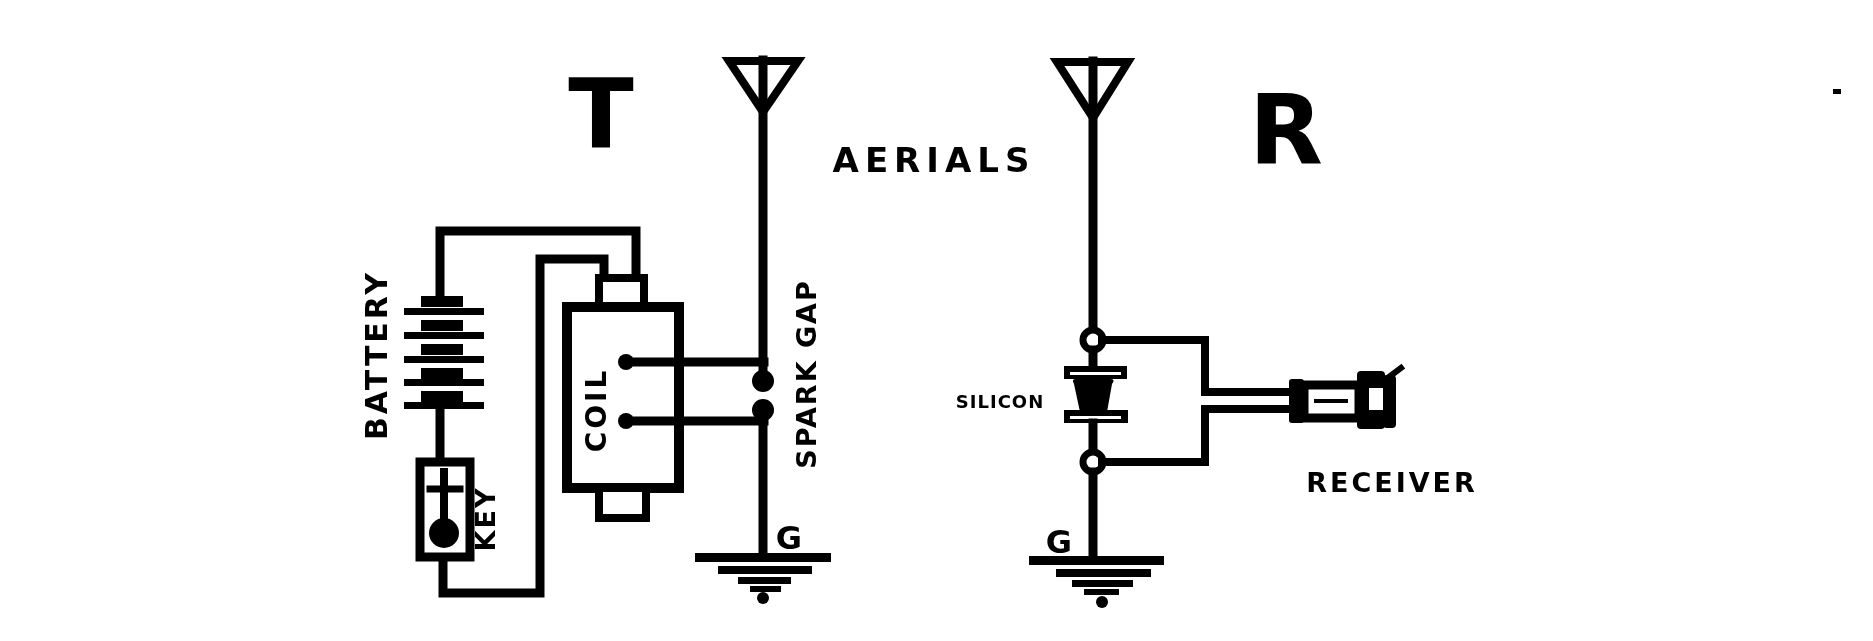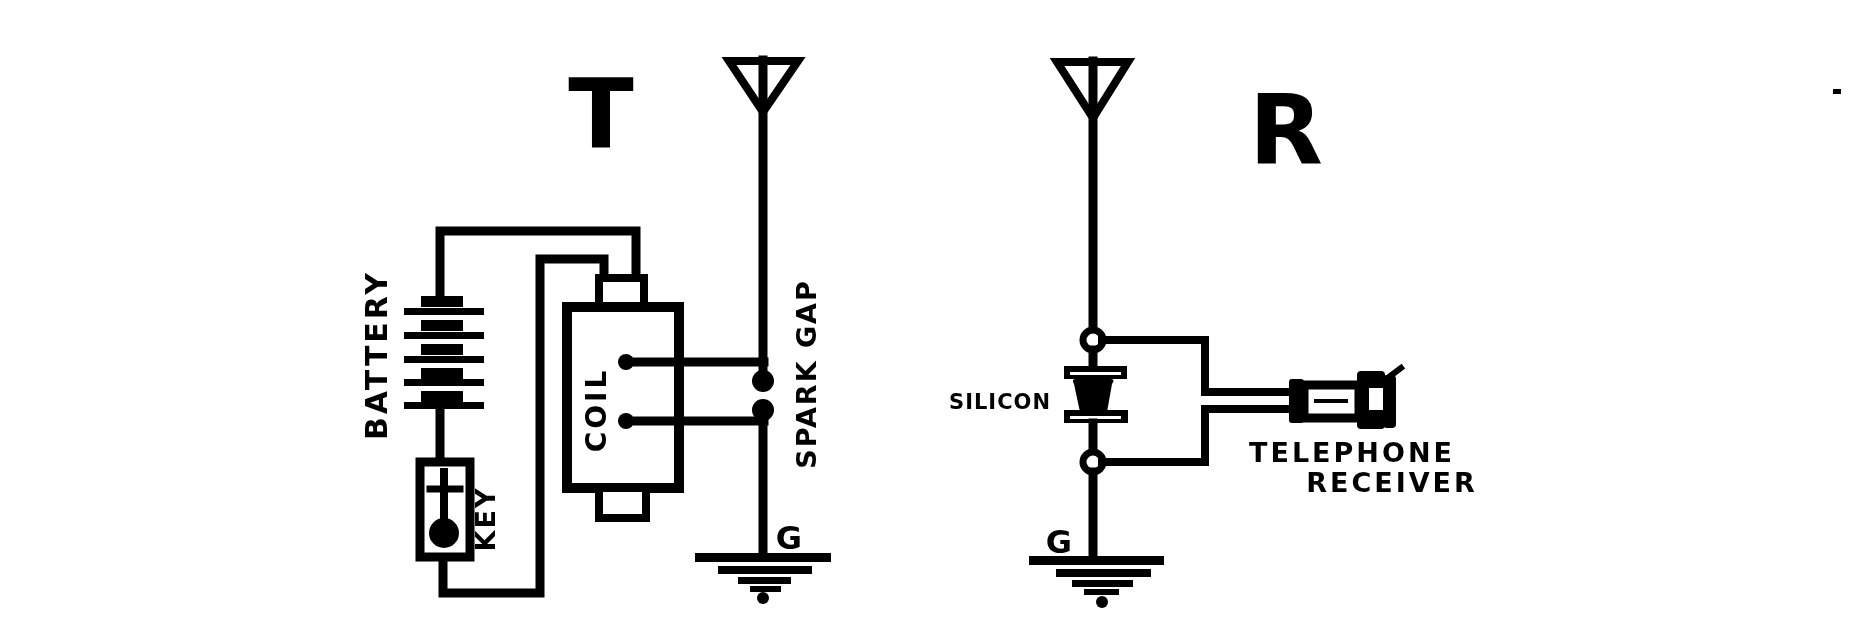--- a/index.html
+++ b/index.html
@@ -127,32 +127,32 @@
       </g>
 
       <rect x="1833" y="89" width="8" height="5" fill="#000" stroke="none"></rect>
     </g>
   </svg>
 
   <div class="label big" style="left:601px;top:115px;">T</div>
 
   <div class="label big" style="left:1286px;top:131px;">R</div>
 
+  <div class="label" style="left:934px;top:160px;font-size:34px;letter-spacing:6px;">AERIALS</div>
 
   <div class="label rot" style="left:377px;top:355px;font-size:30px;letter-spacing:3px;">BATTERY</div>
 
   <div class="label rot" style="left:485px;top:519px;font-size:27px;letter-spacing:2px;">KEY</div>
 
   <div class="label rot" style="left:597px;top:410px;font-size:28px;letter-spacing:3px;">COIL</div>
 
   <div class="label rot" style="left:806px;top:374px;font-size:27px;letter-spacing:2px;">SPARK GAP</div>
 
-  <div class="label" style="left:1000px;top:402px;font-size:21px;letter-spacing:1px;">SILICON</div>
+  <div class="label" style="left:1000px;top:402px;font-size:18px;letter-spacing:1px;">SILICON</div>
 
-  <div class="label" style="left:1352px;top:452px;font-size:27px;letter-spacing:3px;">TELEPHONE</div>
 
   <div class="label" style="left:1392px;top:482px;font-size:27px;letter-spacing:3px;text-align:center;">RECEIVER</div>
 
   <div class="label" style="left:789px;top:538px;font-size:32px;">G</div>
 
   <div class="label" style="left:1059px;top:542px;font-size:32px;">G</div>
 
 </div>
 
 </body></html>

